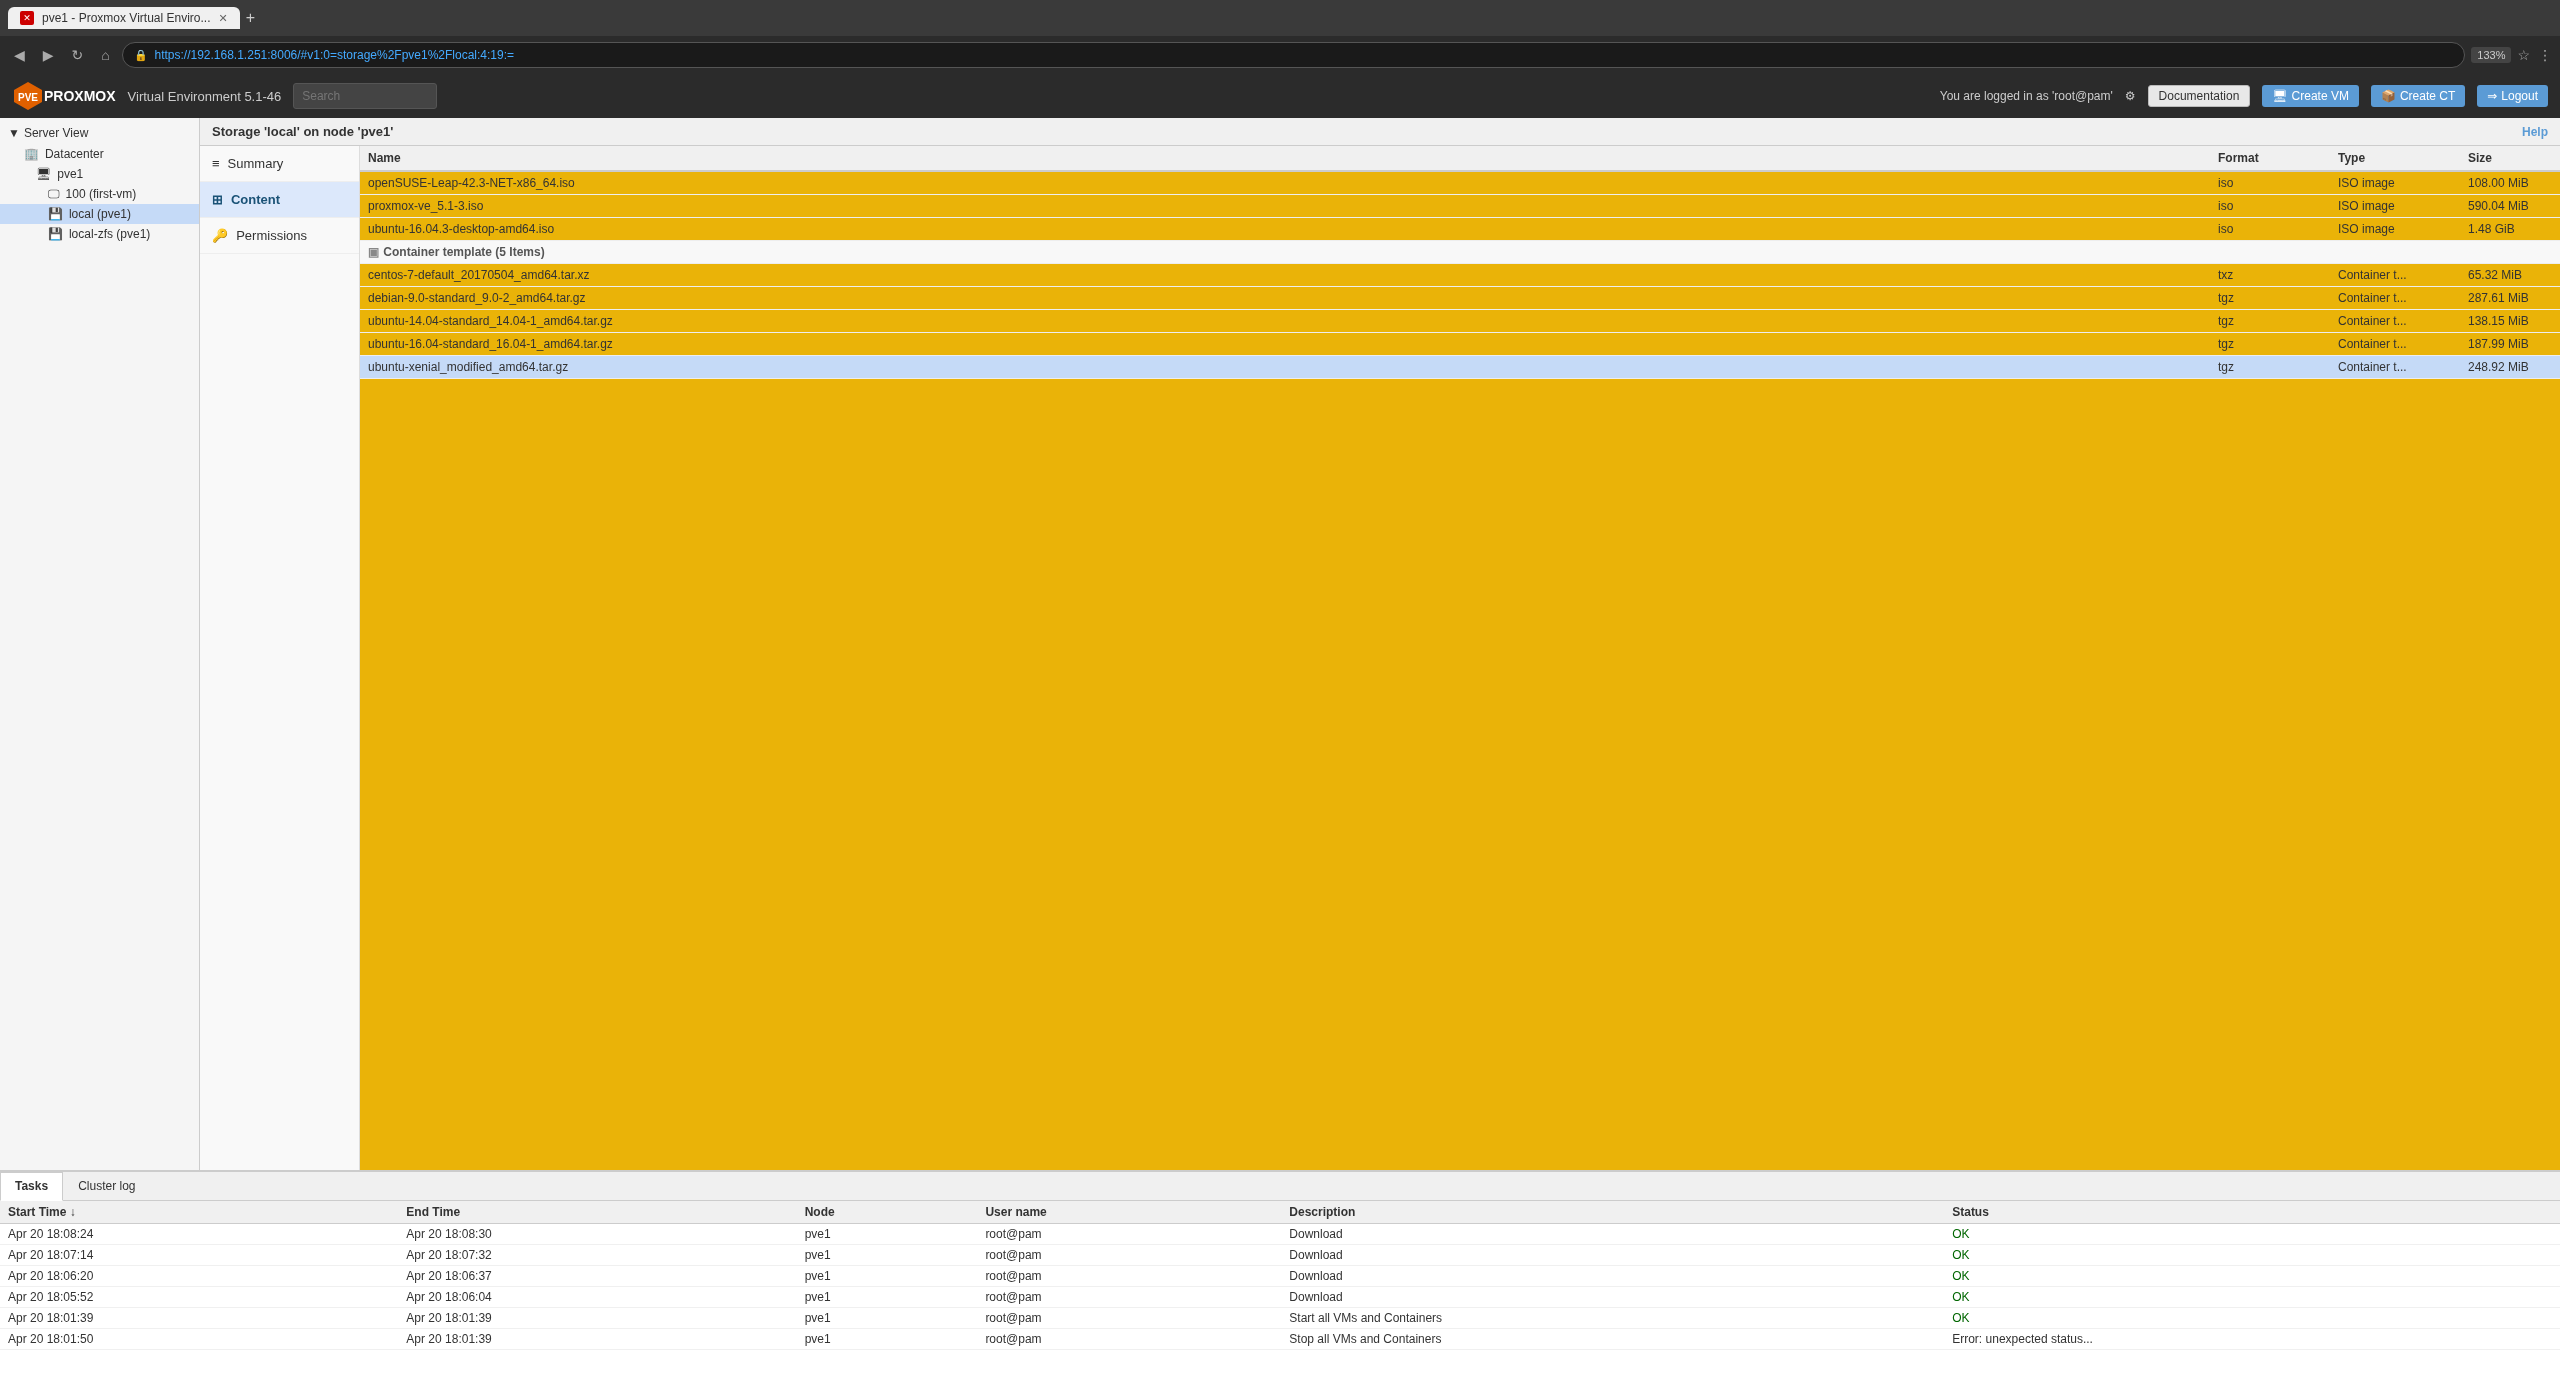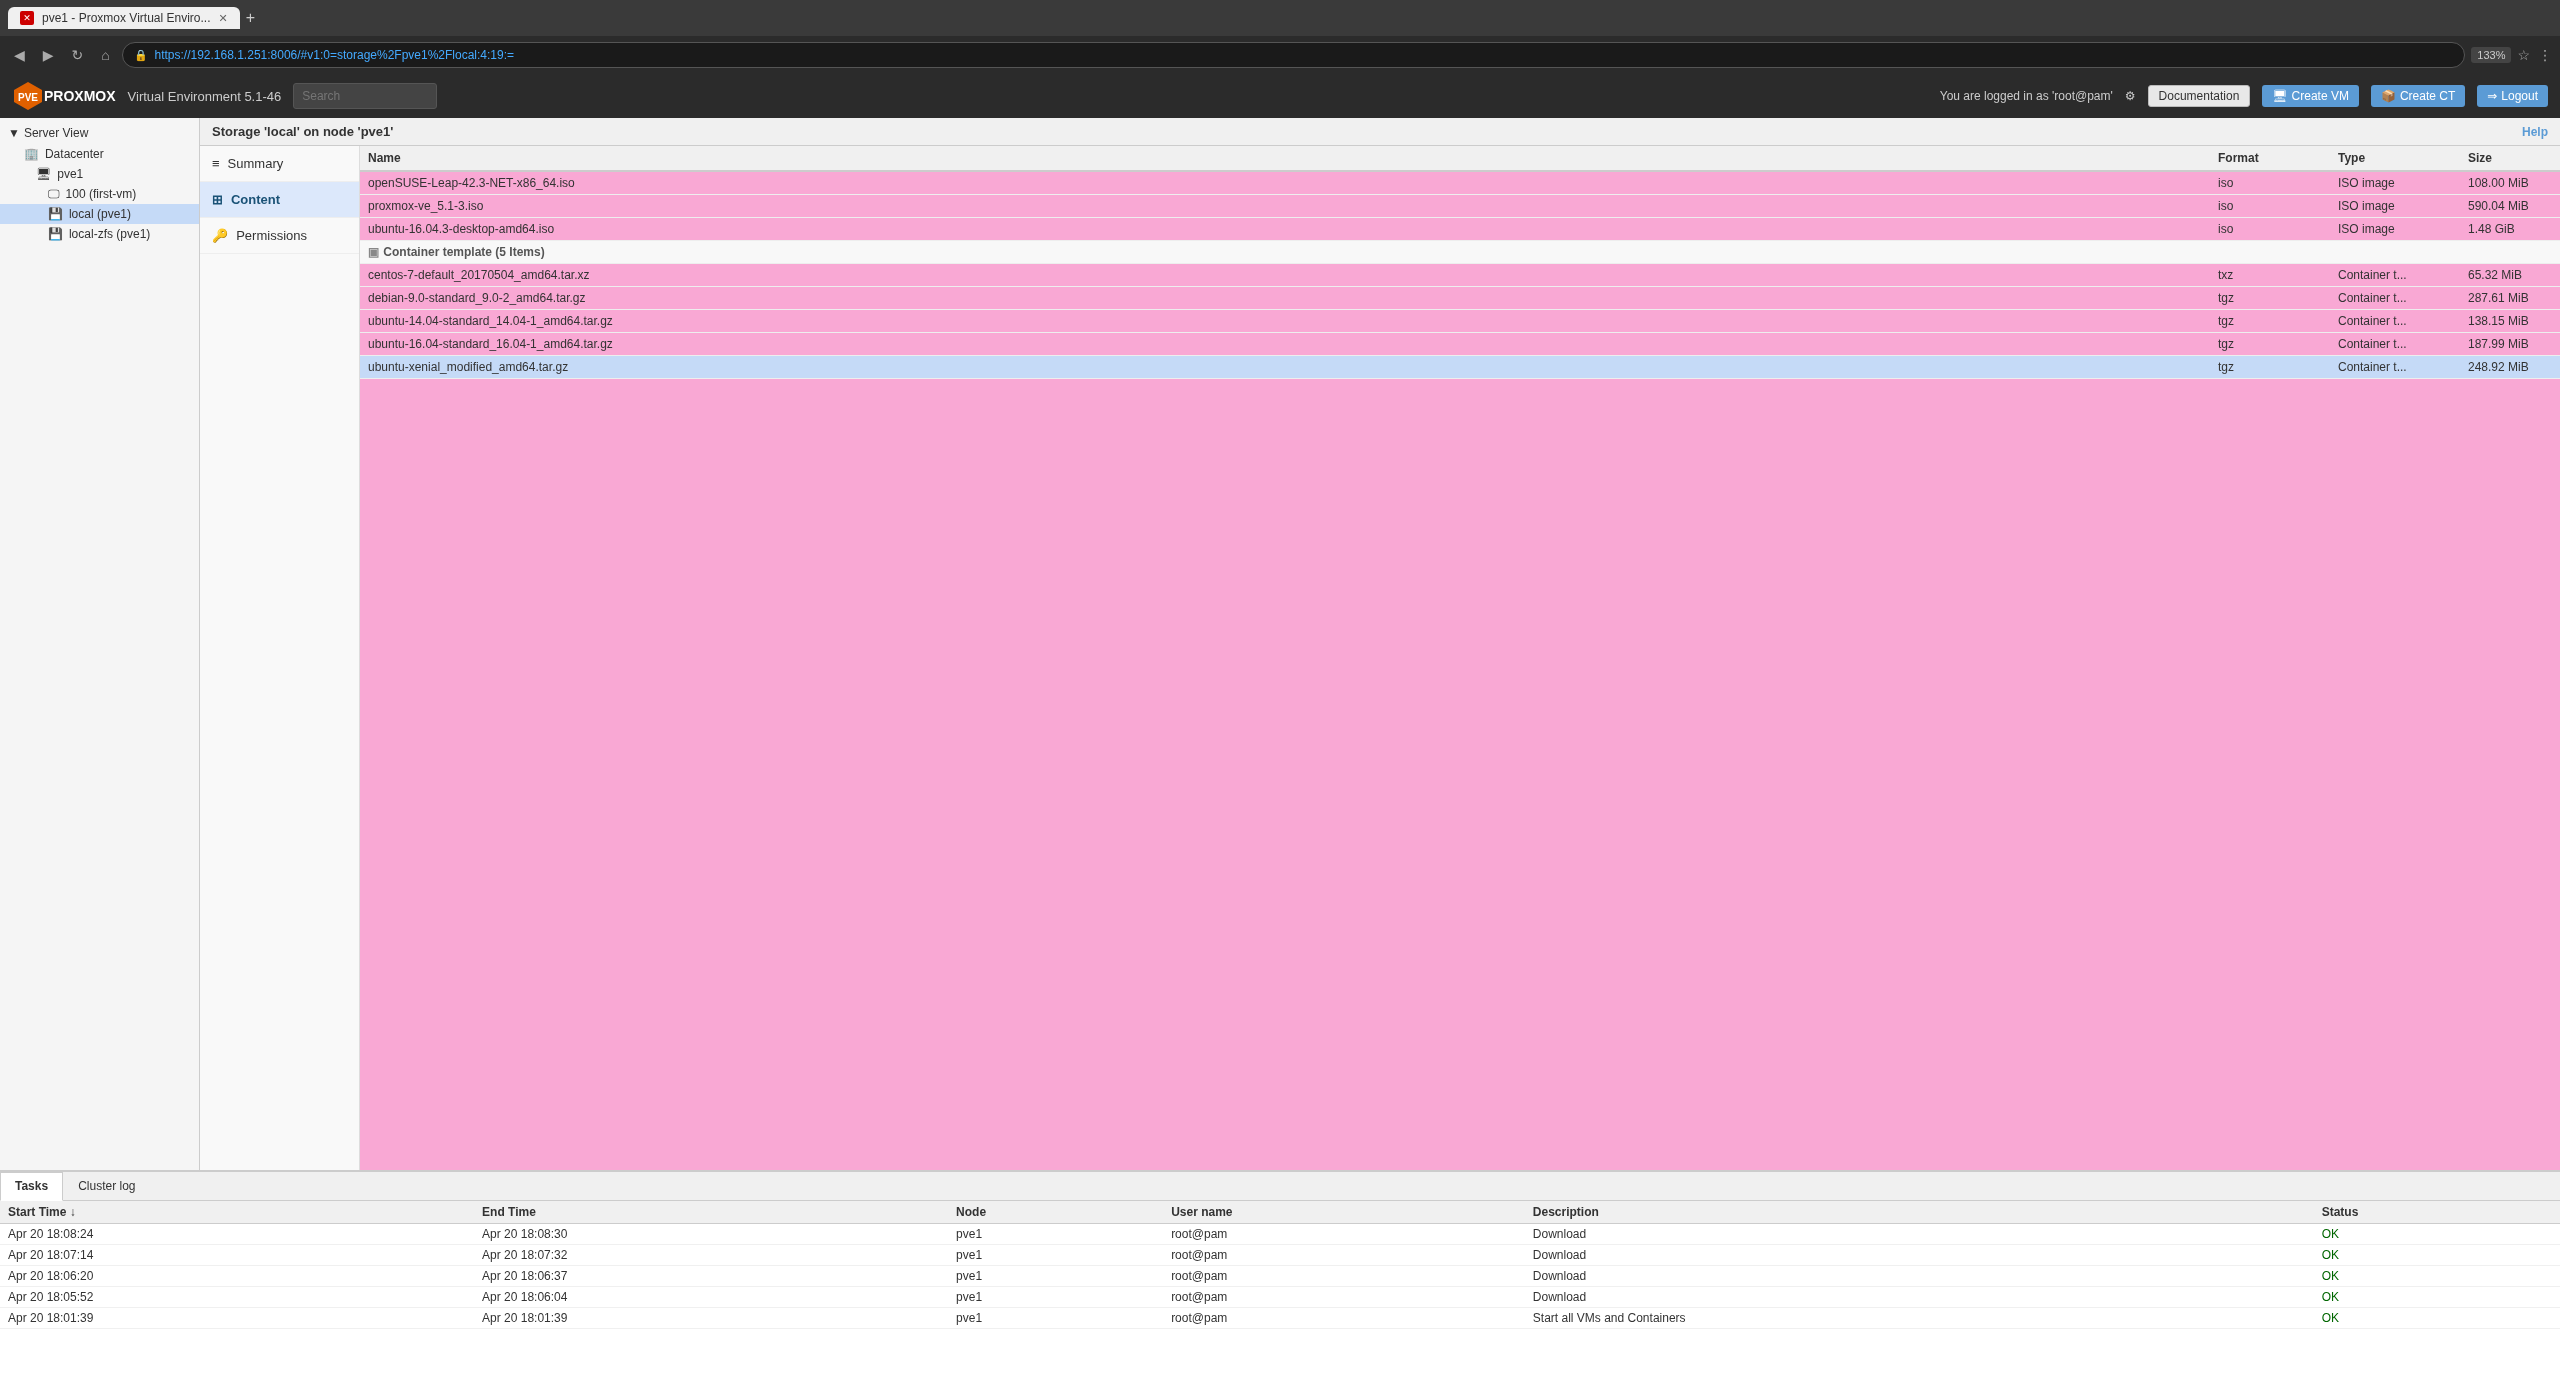--- a/index.html
+++ b/index.html
@@ -33,21 +33,21 @@
     
     .sidebar { width: 200px; background: #f5f5f5; border-right: 1px solid #ccc; overflow-y: auto; padding: 4px 0; min-height: 400px; }
     .sidebar-header { padding: 4px 8px; font-size: 12px; color: #333; display: flex; align-items: center; gap: 4px; cursor: pointer; }
     .sidebar-item { padding: 3px 8px 3px 16px; font-size: 12px; color: #333; cursor: pointer; display: flex; align-items: center; gap: 6px; white-space: nowrap; }
     .sidebar-item.selected { background: #c5daf7; }
     .sidebar-item.indent1 { padding-left: 24px; }
     .sidebar-item.indent2 { padding-left: 36px; }
     .sidebar-item.indent3 { padding-left: 48px; }
 
     
-    .content-area { flex: 1; background: #f9a8d4; display: flex; flex-direction: column; overflow: hidden; }
+    .content-area { flex: 1; background: #eab308; display: flex; flex-direction: column; overflow: hidden; }
     .content-header { background: #f0f0f0; border-bottom: 1px solid #ccc; padding: 6px 12px; font-size: 13px; font-weight: bold; color: #333; display: flex; align-items: center; justify-content: space-between; }
     .help-link { color: #5b9bd5; font-size: 12px; cursor: pointer; padding-left: 40px; }
 
     
     .nav-panel { width: 160px; border-right: 1px solid #ddd; background: #f9f9f9; }
     .nav-panel-item { padding: 10px 12px; font-size: 13px; cursor: pointer; display: flex; align-items: center; gap: 8px; border-bottom: 1px solid #eee; color: #333; }
     .nav-panel-item.selected { background: #dce8fb; color: #1a5276; font-weight: bold; }
 
     
     .inner-content { flex: 1; display: flex; flex-direction: column; overflow: hidden; }
@@ -313,17 +313,25 @@
     <td class="status-ok">OK</td>
   </tr>
             <tr>
     <td>Apr 20 18:01:39</td>
     <td>Apr 20 18:01:39</td>
     <td>pve1</td>
     <td>root@pam</td>
     <td>Start all VMs and Containers</td>
     <td class="status-ok">OK</td>
   </tr>
+            <tr>
+    <td>Apr 20 18:01:50</td>
+    <td>Apr 20 18:01:39</td>
+    <td>pve1</td>
+    <td>root@pam</td>
+    <td>Stop all VMs and Containers</td>
+    <td class="">Error: unexpected status...</td>
+  </tr>
           </tbody>
       </table>
     </div>
   </div>
 </div>
 
 </body></html>

